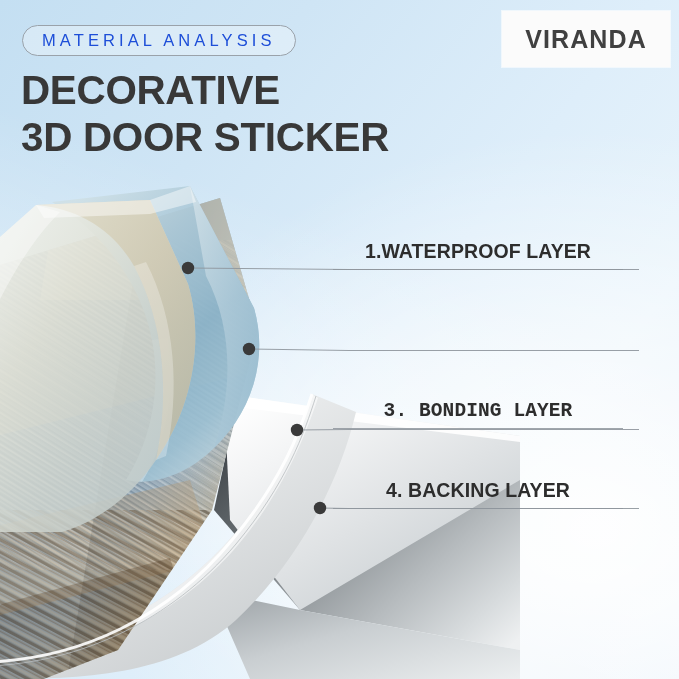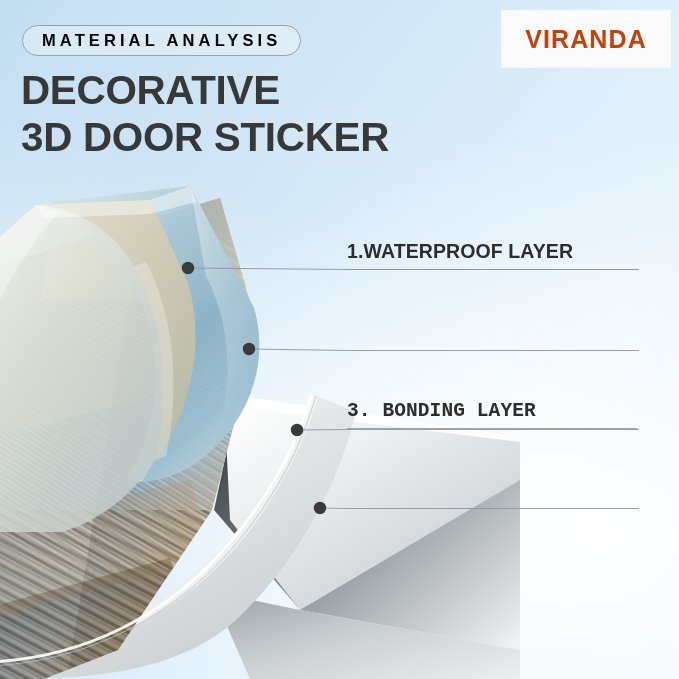--- a/index.html
+++ b/index.html
@@ -41,23 +41,23 @@
     display: flex;
     align-items: center;
     border: 1.2px solid #9aa2aa;
     border-radius: 16px;
     background: rgba(255,255,255,0.30);
     box-sizing: border-box;
   }
   .badge-text {
     font-size: 16.5px;
     letter-spacing: 4.1px;
-    color: #000000;
+    color: #1d4ed8;
     white-space: nowrap;
-    font-weight: 700;
+    font-weight: 400;
   }
 
   .title {
     position: absolute;
     left: 21px;
     top: 67px;
     color: #383838;
     font-weight: 700;
     font-size: 41px;
     line-height: 47px;
@@ -77,41 +77,41 @@
     background: #fbfbfb;
     display: flex;
     align-items: center;
     justify-content: center;
     box-shadow: 0 0 0 1px rgba(255,255,255,0.6);
   }
   .brand-text {
     font-size: 25px;
     font-weight: 700;
     letter-spacing: 1.1px;
-    color: #c2410c;
+    color: #404040;
   }
 
   
   .artwork {
     position: absolute;
     left: 0;
     top: 180px;
     width: 520px;
     height: 499px;
   }
   .artwork svg { display: block; }
 
   
   .callout {
     position: absolute;
-    right: 2px;
+    right: 16px;
     width: 330px;
     box-sizing: border-box;
     padding-right: 40px;
-    text-align: left;
+    text-align: center;
   }
   .callout-text {
     display: block;
     font-size: 19.5px;
     font-weight: 700;
     color: #2d2d2d;
     letter-spacing: 0.1px;
     white-space: nowrap;
     padding-bottom: 6px;
   }
@@ -315,20 +315,24 @@
   </div>
 
   <div class="callout" id="callout-1">
     <span class="callout-text">1.WATERPROOF LAYER</span>
     <span class="callout-rule"></span>
   </div>
   <div class="callout" id="callout-3">
     <span class="callout-text">3. BONDING LAYER</span>
     <span class="callout-rule"></span>
   </div>
+  <div class="callout" id="callout-4">
+    <span class="callout-text">4. BACKING LAYER</span>
+    <span class="callout-rule"></span>
+  </div>
 
   <svg class="overlay" width="679" height="679" viewBox="0 0 679 679" xmlns="http://www.w3.org/2000/svg">
     <g id="leaders" stroke="#8f969d" stroke-width="1" fill="none" opacity="0.9">
         <path d="M 188 268 L 349 269.5 L 639 269.5"></path>
         <path d="M 249 349 L 349 350.5 L 639 350.5"></path>
         <path d="M 297 430 L 349 429.5 L 639 429.5"></path>
         <path d="M 320 508 L 349 508.5 L 639 508.5"></path>
       </g>
     <g id="leader-dots" fill="#3a3a3a">
         <circle cx="188" cy="268" r="6.2"></circle>

